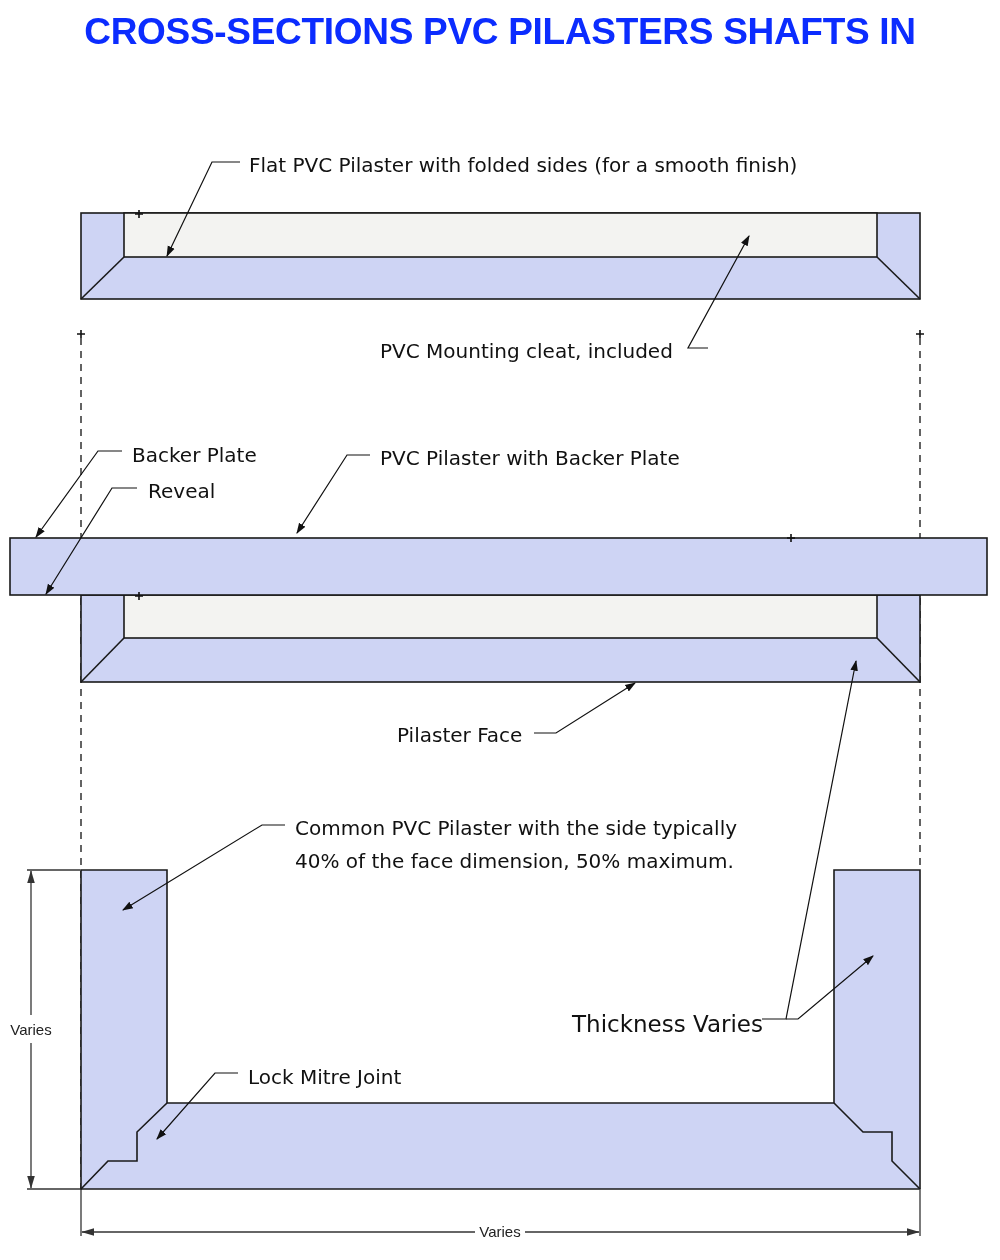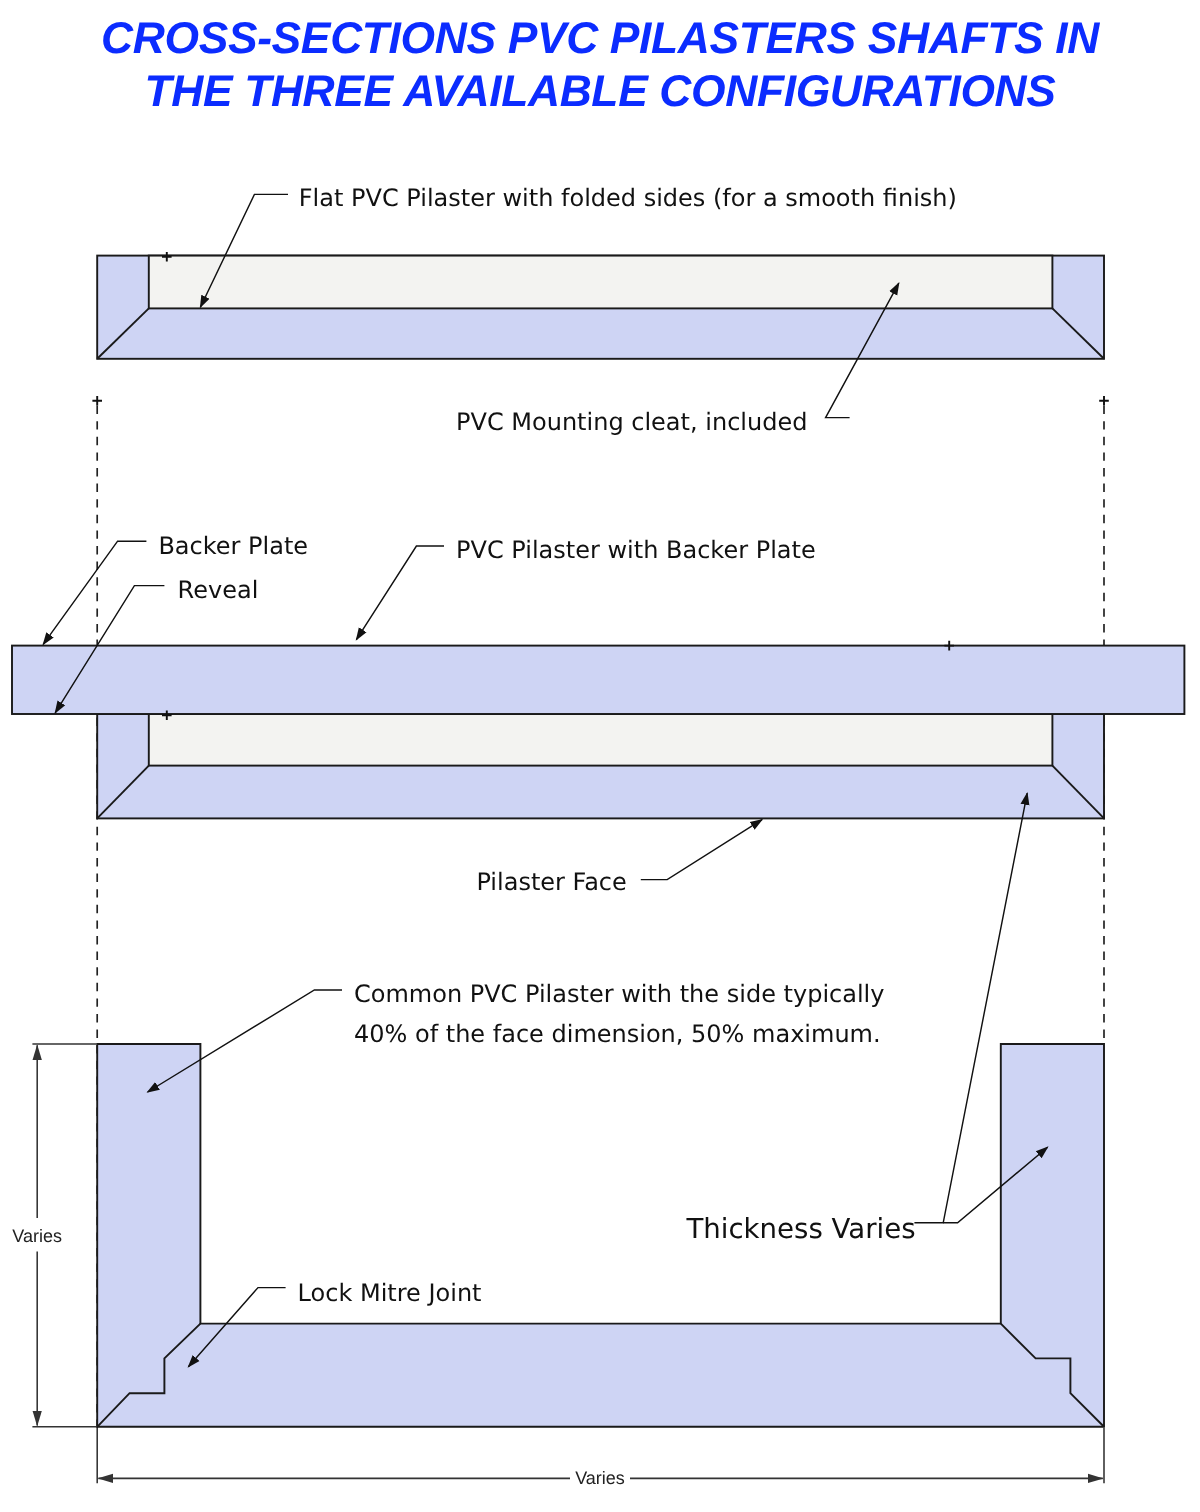--- a/index.html
+++ b/index.html
@@ -1,41 +1,40 @@
 <!DOCTYPE html>
 <html><head>
   <meta charset="utf-8">
   <style>
     html, body { margin: 0; padding: 0; background: #ffffff; }
     body { width: 1000px; height: 1260px; position: relative; overflow: hidden; }
     .title {
       position: absolute; left: 0; top: 10px; width: 1000px;
       text-align: center;
       font-family: "Liberation Sans", sans-serif;
-      font-weight: bold; font-style: italic;
+      font-weight: bold; 
       font-size: 37px; line-height: 44px;
       color: #0b2cff; letter-spacing: -0.3px;
     }
     svg { position: absolute; left: 0; top: 0; }
     .lbl { font-family: "DejaVu Sans", sans-serif; font-size: 20px; fill: #111; }
     .lbl-lg { font-family: "DejaVu Sans", sans-serif; font-size: 23px; fill: #111; }
     .dim { font-family: "Liberation Sans", sans-serif; font-size: 15px; fill: #222; }
     .fillB { fill: #ced4f4; stroke: #1a1a1a; stroke-width: 1.6; }
     .fillG { fill: #f3f3f1; stroke: #1a1a1a; stroke-width: 1.6; }
     .edge { stroke: #1a1a1a; stroke-width: 1.6; fill: none; }
     .lead { stroke: #111; stroke-width: 1.2; fill: none; }
     .dash { stroke: #222; stroke-width: 1.4; stroke-dasharray: 7 6; fill: none; }
     .dimln { stroke: #333; stroke-width: 1.3; fill: none; }
   </style>
 </head>
 <body>
 
 <div class="title">
   <div>CROSS-SECTIONS PVC PILASTERS SHAFTS IN</div>
-  <div>THE THREE AVAILABLE CONFIGURATIONS</div>
 </div>
 
 <svg width="1000" height="1260" viewBox="0 0 1000 1260">
   <defs>
     <marker id="arr" viewBox="0 0 10 10" refX="9" refY="5" markerWidth="9" markerHeight="9" orient="auto-start-reverse">
       <path d="M0,1.5 L10,5 L0,8.5 z" fill="#111"></path>
     </marker>
     <marker id="arrD" viewBox="0 0 10 10" refX="9.5" refY="5" markerWidth="10" markerHeight="10" orient="auto-start-reverse">
       <path d="M0,2 L10,5 L0,8 z" fill="#333"></path>
     </marker>

